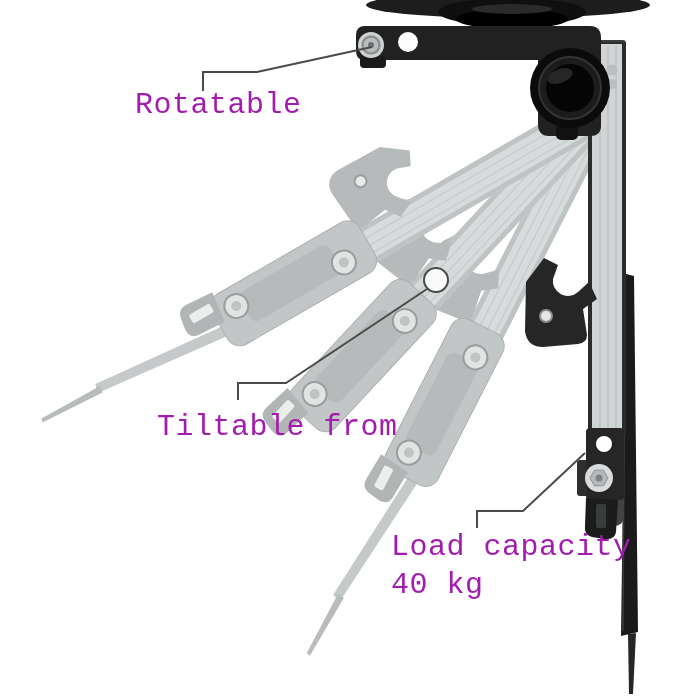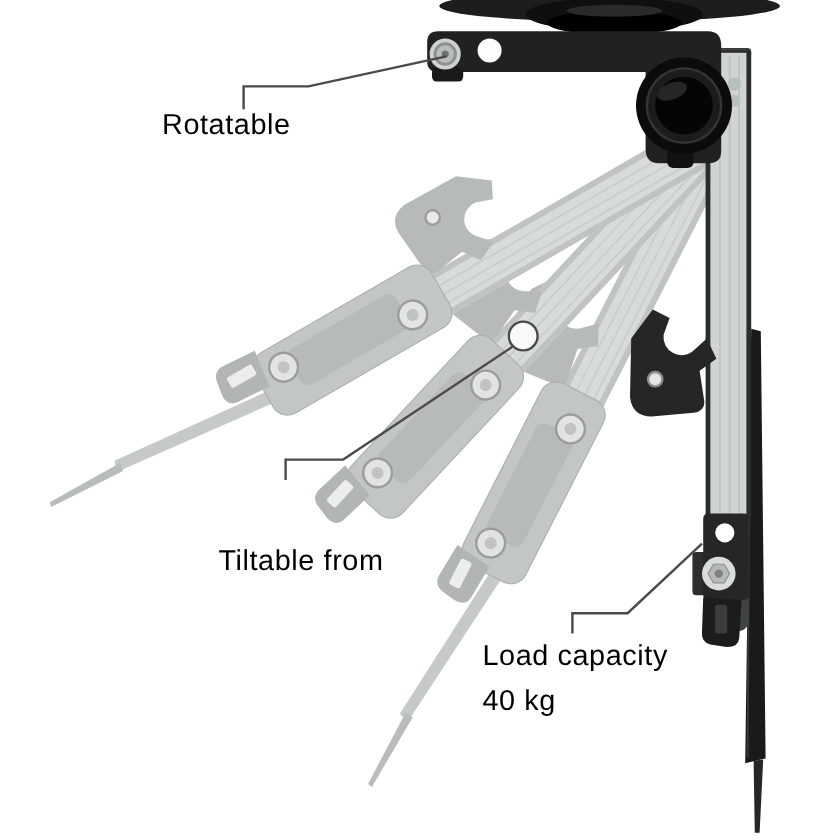--- a/index.html
+++ b/index.html
@@ -2,22 +2,22 @@
 <html><head>
 <meta charset="utf-8">
 <style>
   html,body{margin:0;padding:0;background:#fff;}
   .stage{
     position:relative;width:700px;height:700px;background:#fff;overflow:hidden;
     font-family:"Liberation Sans","DejaVu Sans",sans-serif;
   }
   .stage svg{position:absolute;left:0;top:0;}
   .callout{
-    position:absolute;color:#000000;font-size:24px;line-height:38px;
-    letter-spacing:.5px;font-weight:400;white-space:nowrap;
+    position:absolute;color:#a21caf;font-size:30px;line-height:38px;
+    letter-spacing:.5px;font-weight:400;white-space:nowrap;font-family:Liberation Mono, monospace;
   }
   .callout span{display:block;}
 </style>
 </head>
 <body>
 
 <div class="stage">
 
 <svg width="700" height="700" viewBox="0 0 700 700">
   <defs>
@@ -137,21 +137,21 @@
     <polyline points="372,47 257,72 203,72 203,91"></polyline>
     <polyline points="427,289 286,383 238,383 238,400"></polyline>
     <polyline points="585,453 523,511 477,511 477,528"></polyline>
     <circle cx="436" cy="280" r="12" fill="#ffffff" fill-opacity="0.85"></circle>
   </g>
 </svg>
 
 <div class="callout" style="left:135px;top:86px;">
   <span>Rotatable</span>
 </div>
-<div class="callout" style="left:182px;top:408px;margin-top:41px;">
+<div class="callout" style="left:157px;top:408px;">
   <span>Tiltable from</span>
 </div>
-<div class="callout" style="left:402px;top:528px;">
+<div class="callout" style="left:391px;top:528px;">
   <span>Load capacity</span>
   <span>40 kg</span>
 </div>
 
 </div>
 
 </body></html>

